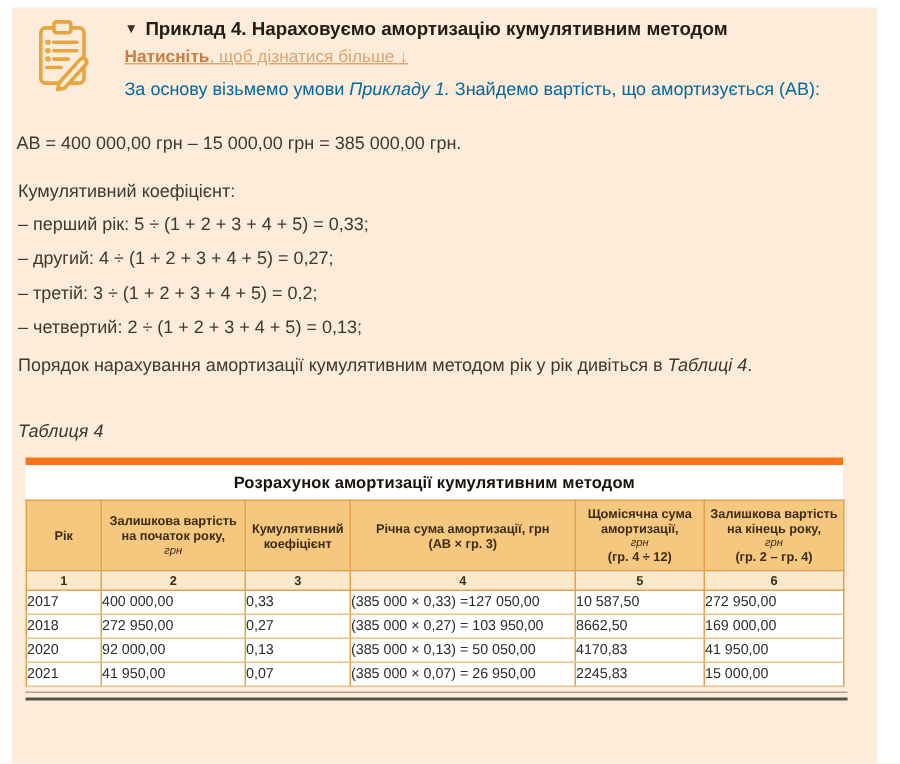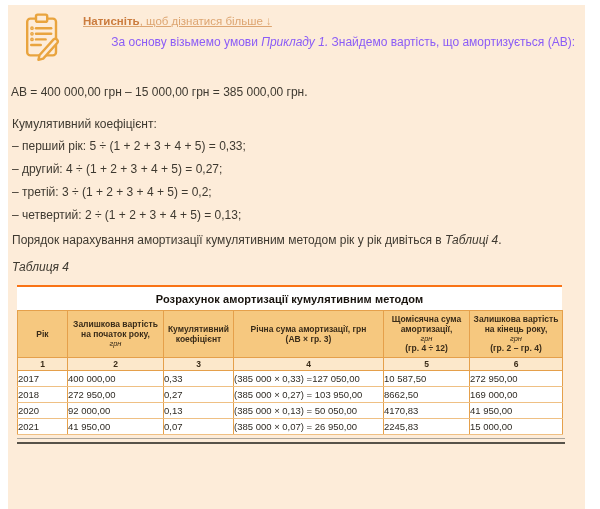--- a/index.html
+++ b/index.html
@@ -13,34 +13,34 @@
     background:#fdecd9;
   }
   
   .header-row{display:flex;align-items:flex-start;padding:4px 10px 0 12px;}
   .doc-icon{flex:0 0 auto;width:48px;height:52px;margin-top:2px;}
   .header-text{margin-left:15px;flex:1;}
   .h-title{font-size:12.5px;font-weight:bold;color:#231d15;margin-top:3px;cursor:pointer;}
   .h-title .tri{font-size:9px;color:#3a2e1e;margin-right:5px;vertical-align:1px;}
   .h-link{margin-top:6px;font-size:11.5px;color:#dda571;cursor:pointer;text-decoration:underline;}
   .h-link .strong{font-weight:bold;color:#cb7c3e;}
-  .h-intro{margin-top:8px;font-size:12px;color:#8b5cf6;text-align:right;}
+  .h-intro{margin-top:8px;font-size:12px;color:#0369a1;}
   .h-intro .it{font-style:italic;}
   
   .content{padding:0 8px 0 3px;}
   .formula{margin:22px 0 0 0;font-size:12px;}
   .coef-h{margin:18px 0 0 1px;font-size:12px;}
   .coefs{list-style:none;margin:4px 0 0 1px;padding:0;font-size:12px;line-height:23px;}
   .order{margin:6px 0 0 1px;font-size:12px;}
   .order .it{font-style:italic;}
-  .caption{margin:13px 0 0 1px;font-size:12px;font-style:italic;}
+  .caption{margin:30px 0 0 1px;font-size:12px;font-style:italic;}
   
   .table-wrap{
     margin:11px 0 0 9px;width:545px;background:#ffffff;
-    border-top:2px solid #f97316;
+    border-top:5px solid #f97316;
   }
   .table-title{
     text-align:center;font-weight:bold;font-size:11px;color:#17120c;
     padding:6px 0 5px 0;letter-spacing:.1px;
   }
   table{border-collapse:collapse;table-layout:fixed;width:545px;}
   th,td{border:1px solid #e5a04b;overflow:hidden;}
   thead th{
     background:#f6c87f;font-size:8.5px;font-weight:bold;color:#3a2c19;
     padding:3px 1px;vertical-align:middle;line-height:1.2;text-align:center;
@@ -76,20 +76,23 @@
           <line x1="20" y1="21" x2="39" y2="21"></line>
         <circle cx="15" cy="28" r="0.8" fill="#e9a43e"></circle>
           <line x1="20" y1="28" x2="39" y2="28"></line>
         <circle cx="15" cy="35" r="0.8" fill="#e9a43e"></circle>
           <line x1="20" y1="35" x2="32" y2="35"></line>
         <line x1="14" y1="42" x2="26" y2="42"></line>
         <path d="M29 59 l-6 1.5 1.5-6 L42 35 a3.2 3.2 0 0 1 4.5 4.5 Z" fill="#fdecd9"></path>
       </svg>
     </div>
     <div class="header-text">
+      <div class="h-title">
+        <span class="tri">▼</span><span>Приклад 4. Нараховуємо амортизацію кумулятивним методом</span>
+      </div>
       <div class="h-link">
         <span class="strong">Натисніть</span><span>, щоб дізнатися більше ↓</span>
       </div>
       <div class="h-intro">
         <span>За основу візьмемо умови </span><span class="it">Прикладу 1.</span><span> Знайдемо вартість, що амортизується (АВ):</span>
       </div>
     </div>
   </div>
 
   <div class="content">

